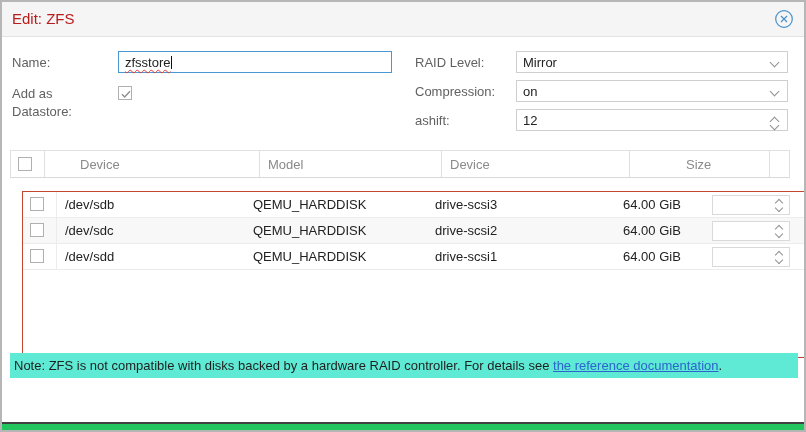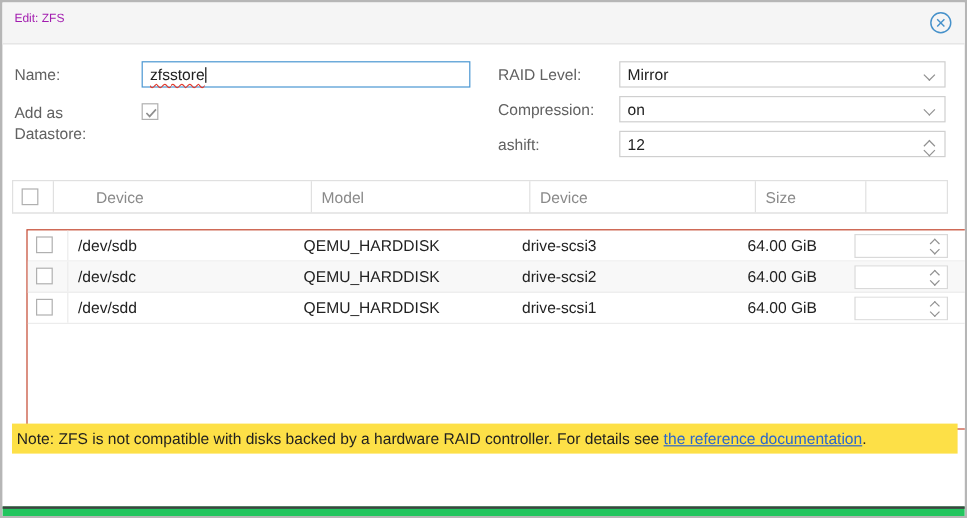--- a/index.html
+++ b/index.html
@@ -5,21 +5,21 @@
   html,body { margin:0; padding:0; background:#f0f0f0; }
   .dialog {
     position:relative; width:806px; height:432px; box-sizing:border-box;
     border:2px solid #b6b6b6; background:#fff;
     font-family:"Liberation Sans", sans-serif; font-size:13px; color:#222;
     overflow:hidden;
   }
   
   .titlebar { position:absolute; left:0; top:0; width:100%; height:34px;
     background:#f5f5f5; border-bottom:1px solid #e3e3e3; }
-  .title { position:absolute; left:10px; top:8px; font-size:10px; color:#a21caf; }
+  .title { position:absolute; left:10px; top:8px; font-size:15px; color:#b91c1c; }
   .close { position:absolute; right:10px; top:7px; width:20px; height:20px; cursor:pointer; }
 
   
   .lbl { position:absolute; color:#616161; }
   .lbl-name { left:10px; top:53px; }
   .lbl-datastore { left:10px; top:83px; width:100px; line-height:18px; }
   .lbl-raid { left:413px; top:53px; }
   .lbl-comp { left:413px; top:82px; }
   .lbl-ashift { left:413px; top:111px; }
 
@@ -47,39 +47,39 @@
 
   
   .grid-header { position:absolute; left:8px; top:148px; width:780px; height:28px;
     box-sizing:border-box; border:1px solid #e0e0e0; border-bottom:1px solid #d9d9d9;
     background:#fff; display:flex; }
   .gh-cell { box-sizing:border-box; border-right:1px solid #e0e0e0; color:#8a8a8a;
     padding:6px 0 0 8px; cursor:pointer; overflow:hidden; white-space:nowrap; }
   .gh-cb { width:34px; position:relative; padding:0; }
   .gh-cb .cb { left:7px; top:6px; }
   .gh-device { width:188px;margin-left:27px; } .gh-model { width:182px; } .gh-serial { width:188px; }
-  .gh-size { width:92px; } .gh-order { width:94px; border-right:none; }
+  .gh-size { width:92px;margin-left:48px; } .gh-order { width:94px; border-right:none; }
 
   .grid-body { position:absolute; left:20px; top:176px; width:793px; height:167px;
     box-sizing:border-box; border:1px solid #c4462f; background:#fff; overflow:hidden;margin-top:13px; }
   .row { display:flex; height:25px; border-bottom:1px solid #ececec; align-items:center; cursor:pointer; }
   .row:nth-child(even) { background:#f8f8f8; }
   .cell { box-sizing:border-box; padding-left:8px; white-space:nowrap; overflow:hidden; }
   .cell-cb { width:34px; height:25px; border-right:1px solid #ececec; position:relative; padding:0; }
   .cell-cb .cb { left:7px; top:5px; }
   .cell-device { width:188px; } .cell-model { width:182px; } .cell-serial { width:188px; }
   .cell-size { width:92px; } .cell-order { width:95px; padding:0 0 0 5px; }
   .order-spin { position:relative; box-sizing:border-box; width:78px; height:20px;
     border:1px solid #d9d9d9; background:#fff; cursor:text; }
   .order-spin .up { right:7px; top:4px; width:5px; height:5px; }
   .order-spin .down { right:7px; top:9px; width:5px; height:5px; }
 
   
   .note { position:absolute; left:8px; top:351px; width:788px; height:25px;
-    box-sizing:border-box; background:#fde047; padding:5px 0 0 4px; color:#1f1f1f; }
+    box-sizing:border-box; background:#5eead4; padding:5px 0 0 4px; color:#1f1f1f; }
   .note a { color:#2b66cc; text-decoration:underline; cursor:pointer; }
 
   
   .footer { position:absolute; left:0; top:392px; width:100%; height:36px;
     background:#22c55e; border-top:2px solid #404040;margin-top:28px; }
   .btn { position:absolute; box-sizing:border-box; height:24px; border-radius:3px;
     font-size:13px; text-align:center; cursor:pointer; }
   .btn-help { left:10px; top:6px; width:72px; background:#f7f7f7;
     border:1px solid #cdcdcd; color:#333; padding-top:3px; }
   .help-ic { display:inline-block; width:14px; height:14px; border-radius:50%;

